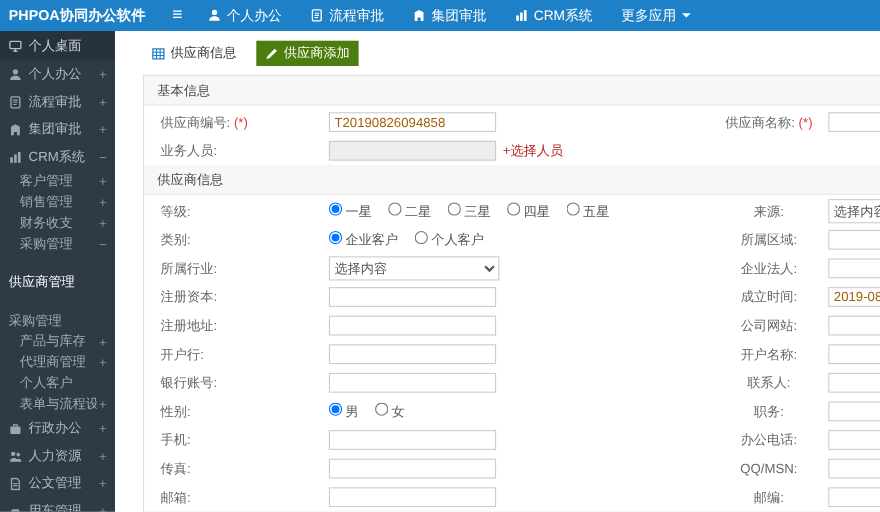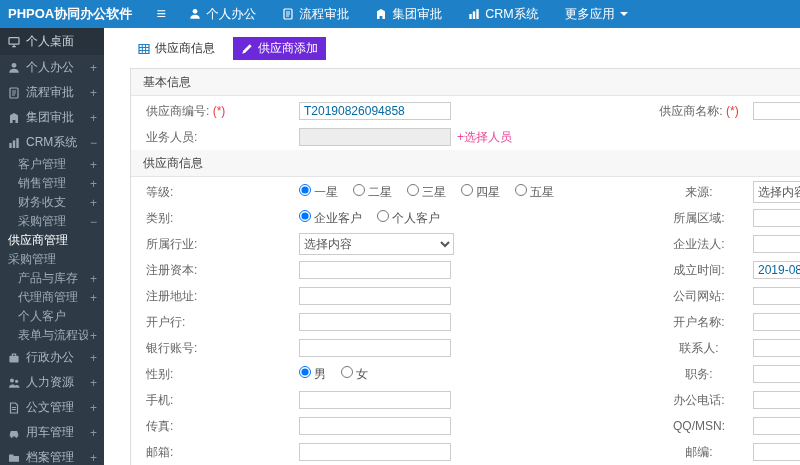--- a/index.html
+++ b/index.html
@@ -21,49 +21,49 @@
   
   .sidebar { position:fixed; top:28px; left:0; width:104px; height:437px;
     background:#2e3b46; color:#aeb9c2; overflow:hidden; z-index:10; }
   .side-item { height:25px; display:flex; align-items:center; padding:0 7px 0 8px;
     cursor:pointer; white-space:nowrap; overflow:hidden; }
   .side-item .ic { margin-right:6px; flex:none; opacity:.85; display:inline-flex; }
   .side-item .lbl { flex:1; overflow:hidden; }
   .side-item .exp { flex:none; color:#8795a1; margin-left:2px; }
   .side-item.top { height:27px; background:#27323c; color:#cfd8de; }
   .side-item.lv1 { height:19px; padding-left:18px; color:#9fadb8; }
-  .side-item.lv2 { height:19px; color:#9fadb8; }
+  .side-item.lv2 { height:19px; color:#9fadb8;margin-top:16px; }
   .side-item.active { color:#ffffff; }
   
   .content { position:absolute; left:100px; top:28px; width:700px; height:437px;
     background:#fff; overflow:hidden; }
   .tabs { display:flex; align-items:center; gap:10px; padding:9px 0 8px 30px; height:40px; }
   .tab { display:flex; align-items:center; gap:5px; padding:3px 8px; cursor:pointer; color:#333; }
   .tab .ic { color:#1e80c6; display:inline-flex; }
-  .tab.active { background:#6d28d9; color:#fff; }
+  .tab.active { background:#4d7c0f; color:#fff; }
   .tab.active .ic { color:#fff; }
   
   .panel { margin-left:30px; width:900px; border:1px solid #ddd; border-right:none; background:#fff; }
   .section-header { background:#f7f7f7; border-bottom:1px solid #e5e5e5; height:27px;
     line-height:27px; padding-left:12px; color:#444; }
   .section-header + .frow { margin-top:2px; }
   .frow { display:flex; align-items:center; height:26px; }
   .flabel { flex:none; color:#666; white-space:nowrap; overflow:hidden; }
   .flabel.left { width:168px; padding-left:15px; }
   .flabel.right { width:100px; text-align:center; }
   .req { color:#e43c3c; }
   .fctrl { flex:none; display:flex; align-items:center; gap:6px; white-space:nowrap; }
   .fctrl.left { width:350px; }
   .fctrl.right { width:160px; margin-left:4px; }
   input.txt { width:152px; height:18px; border:1px solid #ccc; padding:0 4px;
-    font-size:12px; font-family:inherit; color:#0369a1; background:#fff; }
+    font-size:12px; font-family:inherit; color:#a16207; background:#fff; }
   input.txt.ro { background:#ededed; }
   select.sel { width:155px; height:22px; border:1px solid #ccc; font-size:12px;
     font-family:inherit; color:#555; background:#fff; }
-  a.link { color:#ec4899; text-decoration:none; }
+  a.link { color:#b91c1c; text-decoration:none; }
   label.rad { display:inline-flex; align-items:flex-start; margin-right:9px; color:#555; cursor:pointer; }
   label.rad input { margin:0 3px 0 0; width:12px; height:12px; }
   .ic svg { display:block; }
 </style>
 </head>
 <body>
 
 <div class="topbar">
   <div class="logo">PHPOA协同办公软件</div>
   <div class="hamburger">≡</div>

